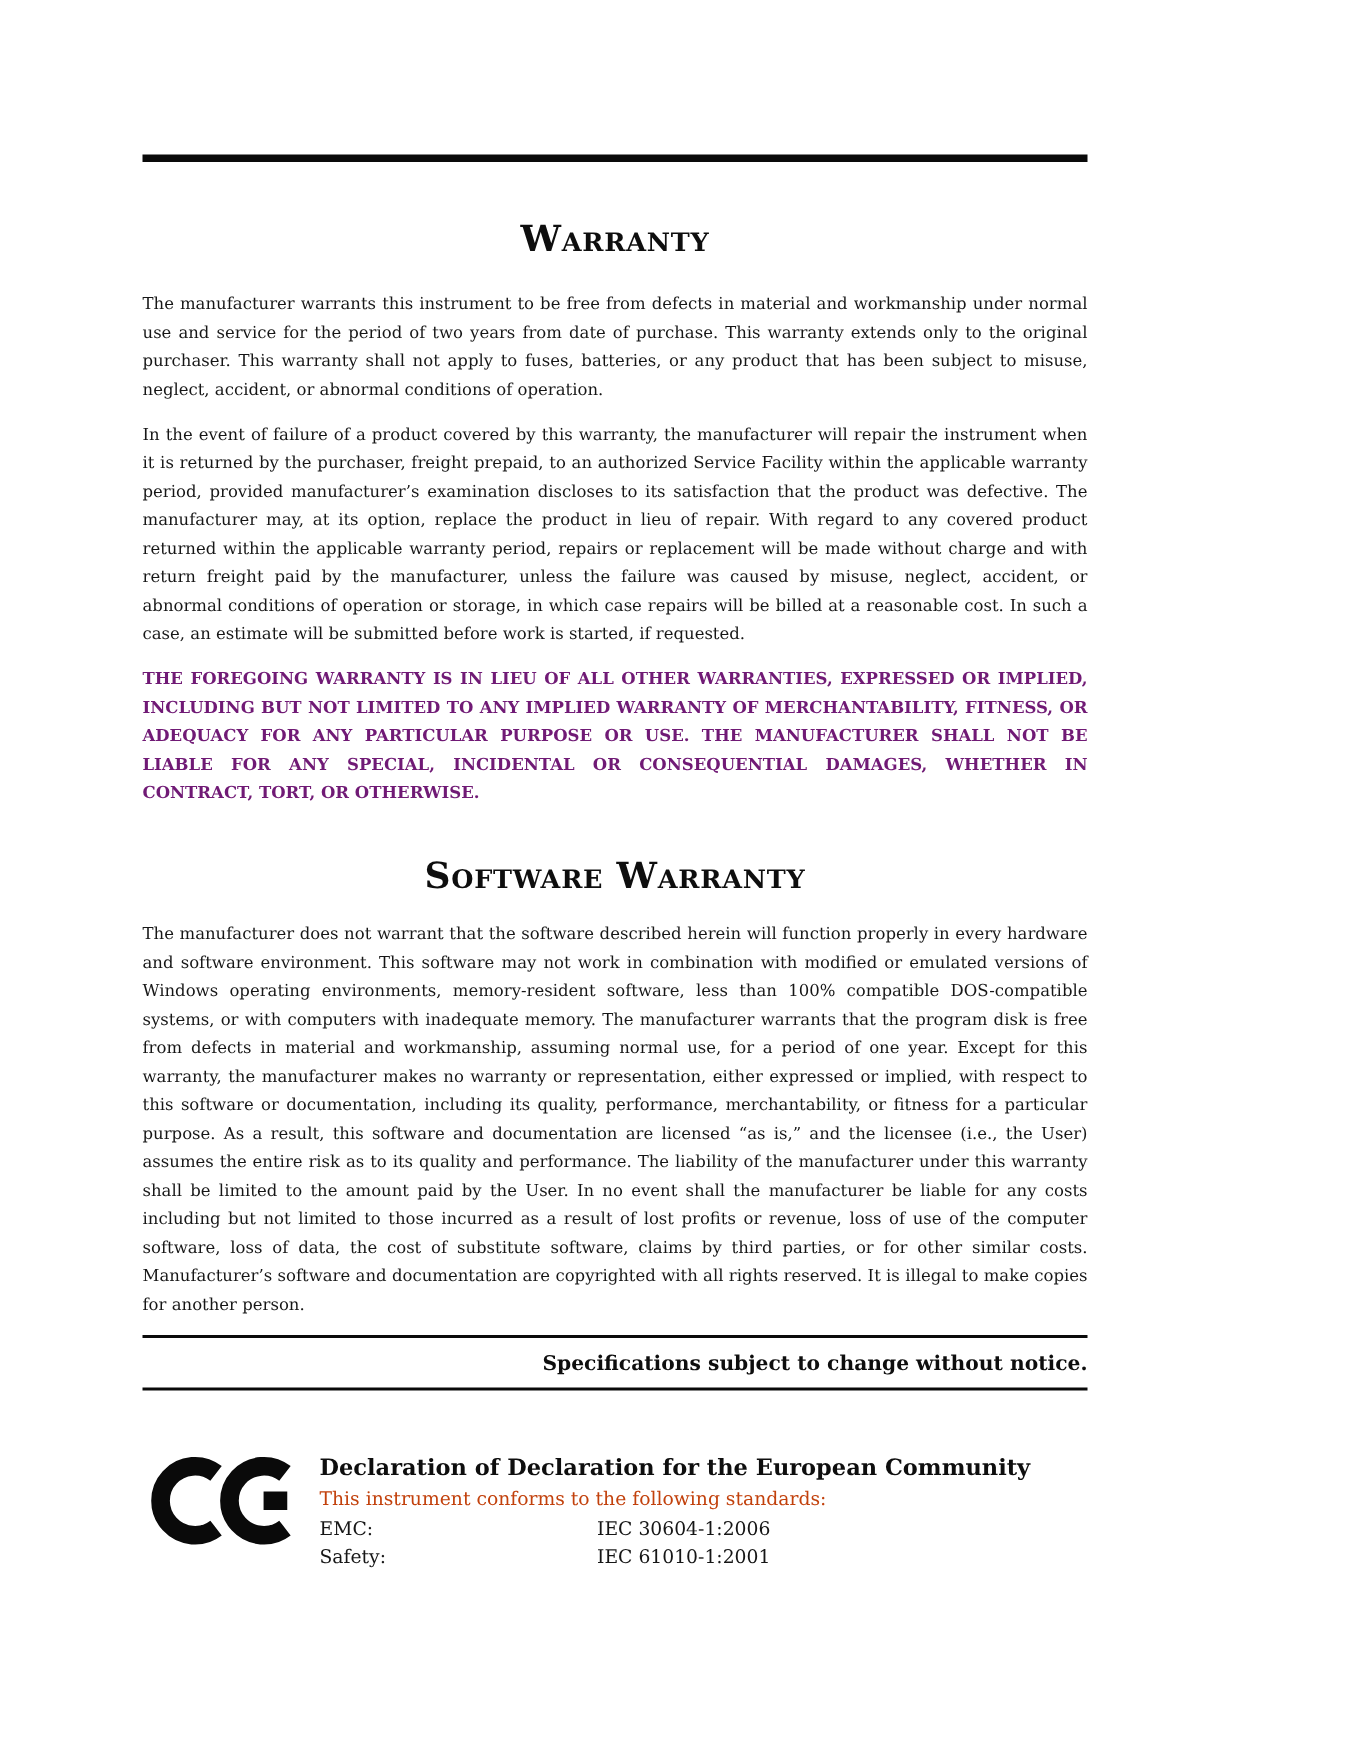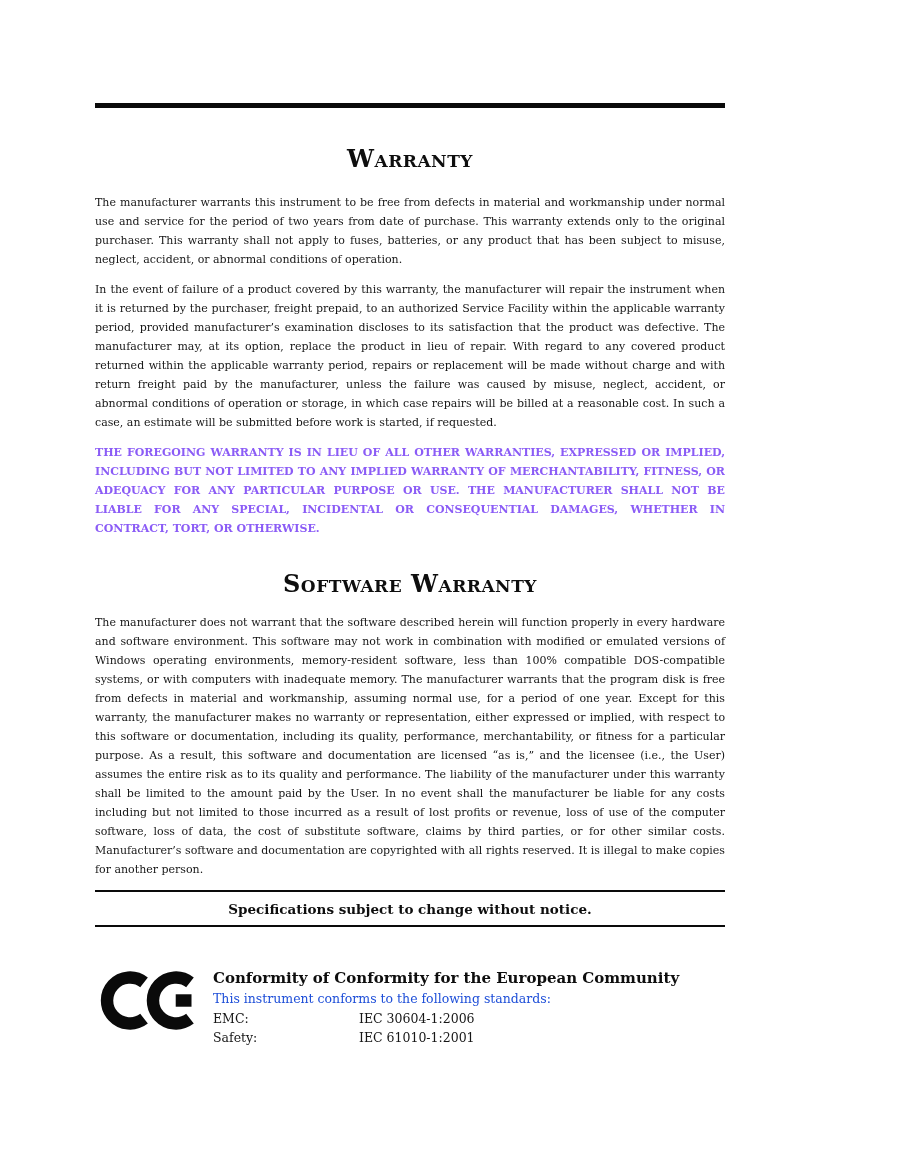--- a/index.html
+++ b/index.html
@@ -42,26 +42,26 @@
   #software-heading { margin-top: 31px; margin-bottom: 15px; text-align: center; }
   p.body-text {
     font-size: 11px;
     line-height: 19px;
     text-align: justify;
     color: #161616;
     margin-bottom: 11px;
   }
   p.disclaimer {
     font-weight: bold;
-    color: #8b5cf6;
+    color: #701a75;
     margin-bottom: 16px;
   }
   .notice-band { margin-top: 9px; }
   .notice-text {
-    text-align: center;
+    text-align: right;
     font-weight: bold;
     font-size: 13.5px;
     padding: 9px 0 8px 0;
     color: #0e0e0e;
   }
   .declaration-block {
     margin-top: 40px;
     display: flex;
     align-items: flex-start;
   }
@@ -77,27 +77,28 @@
   }
   .declaration-title {
     font-weight: bold;
     font-size: 15px;
     color: #0e0e0e;
     margin-bottom: 4px;
   }
   .declaration-subtitle {
     font-size: 12.5px;
     margin-bottom: 3px;
-    color: #1d4ed8;
+    color: #c2410c;
   }
   .standard-row {
     display: flex;
     font-size: 12.5px;
     line-height: 19px;
     color: #161616;
+    gap: 39px;
   }
   .standard-label { width: 146px; flex: 0 0 auto; }
 </style>
 </head>
 <body>
 
 <div class="page">
   <div class="content">
 
     <hr class="rule-thick" id="top-rule">
@@ -118,21 +119,21 @@
       <hr class="rule-thin">
     </div>
 
     <div class="declaration-block">
       <svg class="ce-logo" viewBox="0 0 100 70" aria-hidden="true">
         <path d="M 46.9 16 A 24 24 0 1 0 46.9 54" fill="none" stroke="#0a0a0a" stroke-width="13"></path>
         <path d="M 94.9 16 A 24 24 0 1 0 94.9 54" fill="none" stroke="#0a0a0a" stroke-width="13"></path>
         <path d="M 80 35 L 96.5 35" fill="none" stroke="#0a0a0a" stroke-width="13"></path>
       </svg>
       <div class="declaration-text">
-        <div class="declaration-title">Conformity of Conformity for the European Community</div>
+        <div class="declaration-title">Declaration of Declaration for the European Community</div>
         <div class="declaration-subtitle">This instrument conforms to the following standards:</div>
         <div class="standard-row">
           <span class="standard-label">EMC:</span>
           <span class="standard-value">IEC 30604-1:2006</span>
         </div>
         <div class="standard-row">
           <span class="standard-label">Safety:</span>
           <span class="standard-value">IEC 61010-1:2001</span>
         </div>
       </div>

